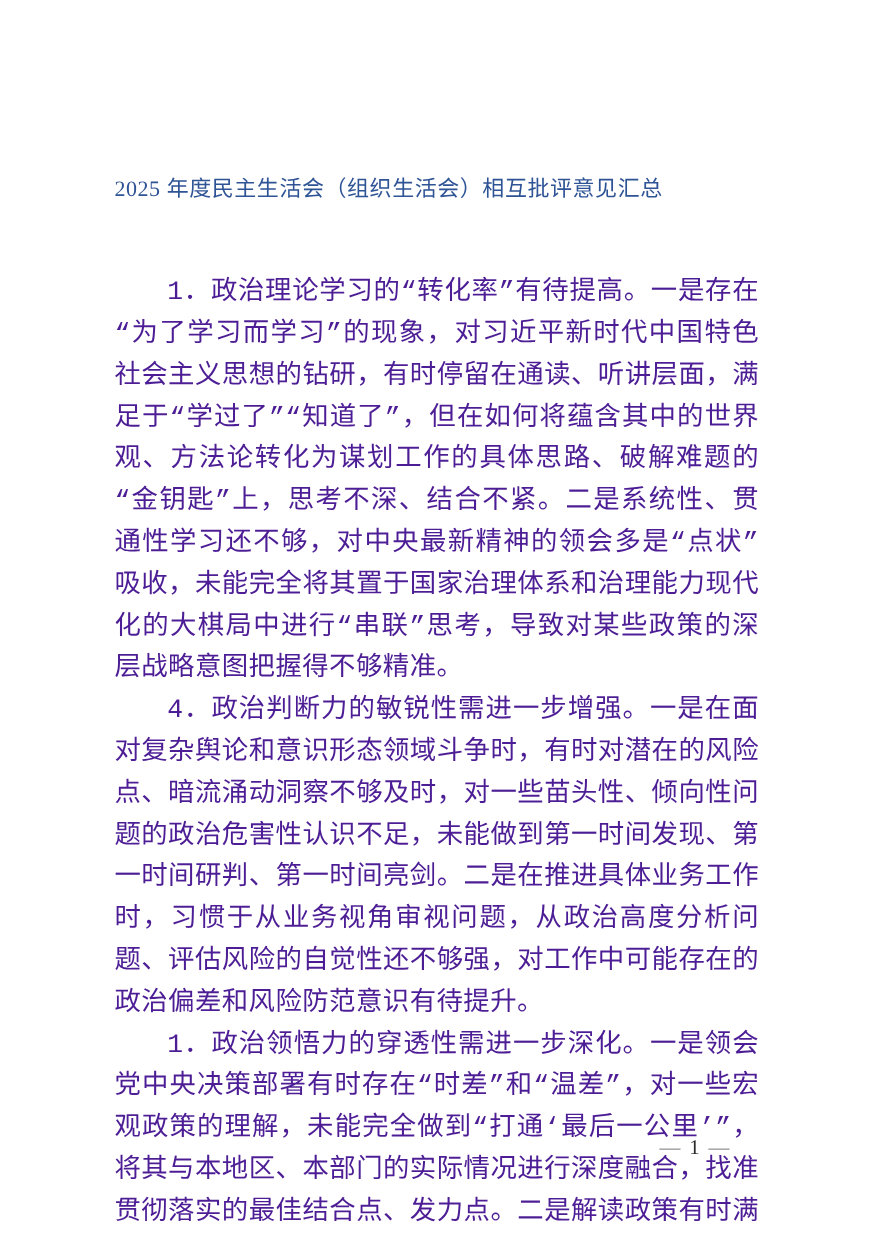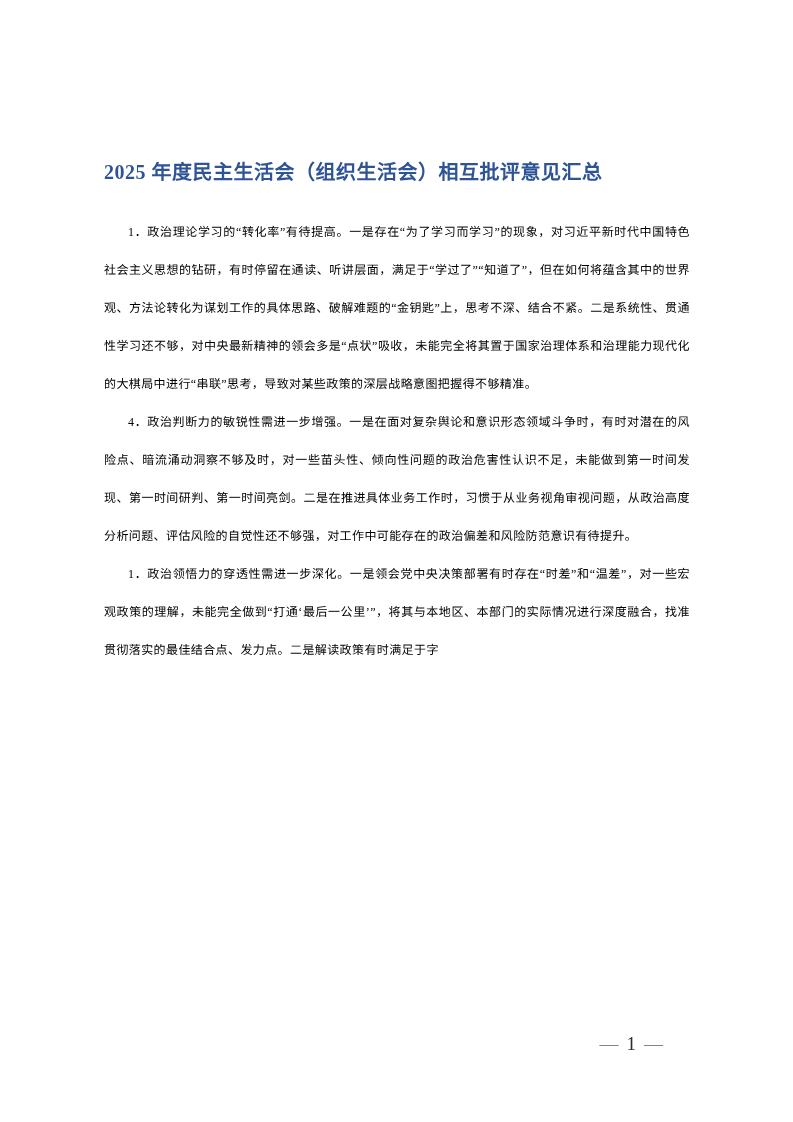--- a/index.html
+++ b/index.html
@@ -15,49 +15,49 @@
     overflow: hidden;
     font-family: "Liberation Serif", "DejaVu Serif", serif;
   }
   .content {
     position: absolute;
     left: 104px;
     top: 158px;
     width: 586px;
   }
   .doc-title {
-    margin: 0 0 27px 0;
+    margin: 0 0 62px 0;
     font-size: 20px;
     line-height: 28px;
-    font-weight: 700;
+    font-weight: 400;
     color: #2F5496;
     letter-spacing: 0.5px;
     font-family: "Liberation Serif", "DejaVu Serif", serif;
     white-space: nowrap;
   }
   .section-heading {
     margin: 0 0 8px 0;
     font-size: 20px;
     line-height: 30px;
     font-weight: 700;
     color: #111111;
     text-indent: 2em;
     letter-spacing: 0.5px;
     font-family: "Liberation Sans", "DejaVu Sans", sans-serif;
   }
   .body-para {
     margin: 0;
-    font-size: 12px;
+    font-size: 24px;
     line-height: 38px;
-    color: #000000;
+    color: #4c1d95;
     text-align: justify;
     text-justify: inter-ideograph;
     text-indent: 2em;
     letter-spacing: 0.4px;
-    font-family: Liberation Serif, serif;
+    font-family: Liberation Mono, monospace;
   }
   .footer {
     position: absolute;
     top: 1032px;
     right: 128px;
     font-size: 19px;
     line-height: 24px;
     color: #2b2b2b;
     font-family: "Liberation Serif", "DejaVu Serif", serif;
     letter-spacing: 2px;

